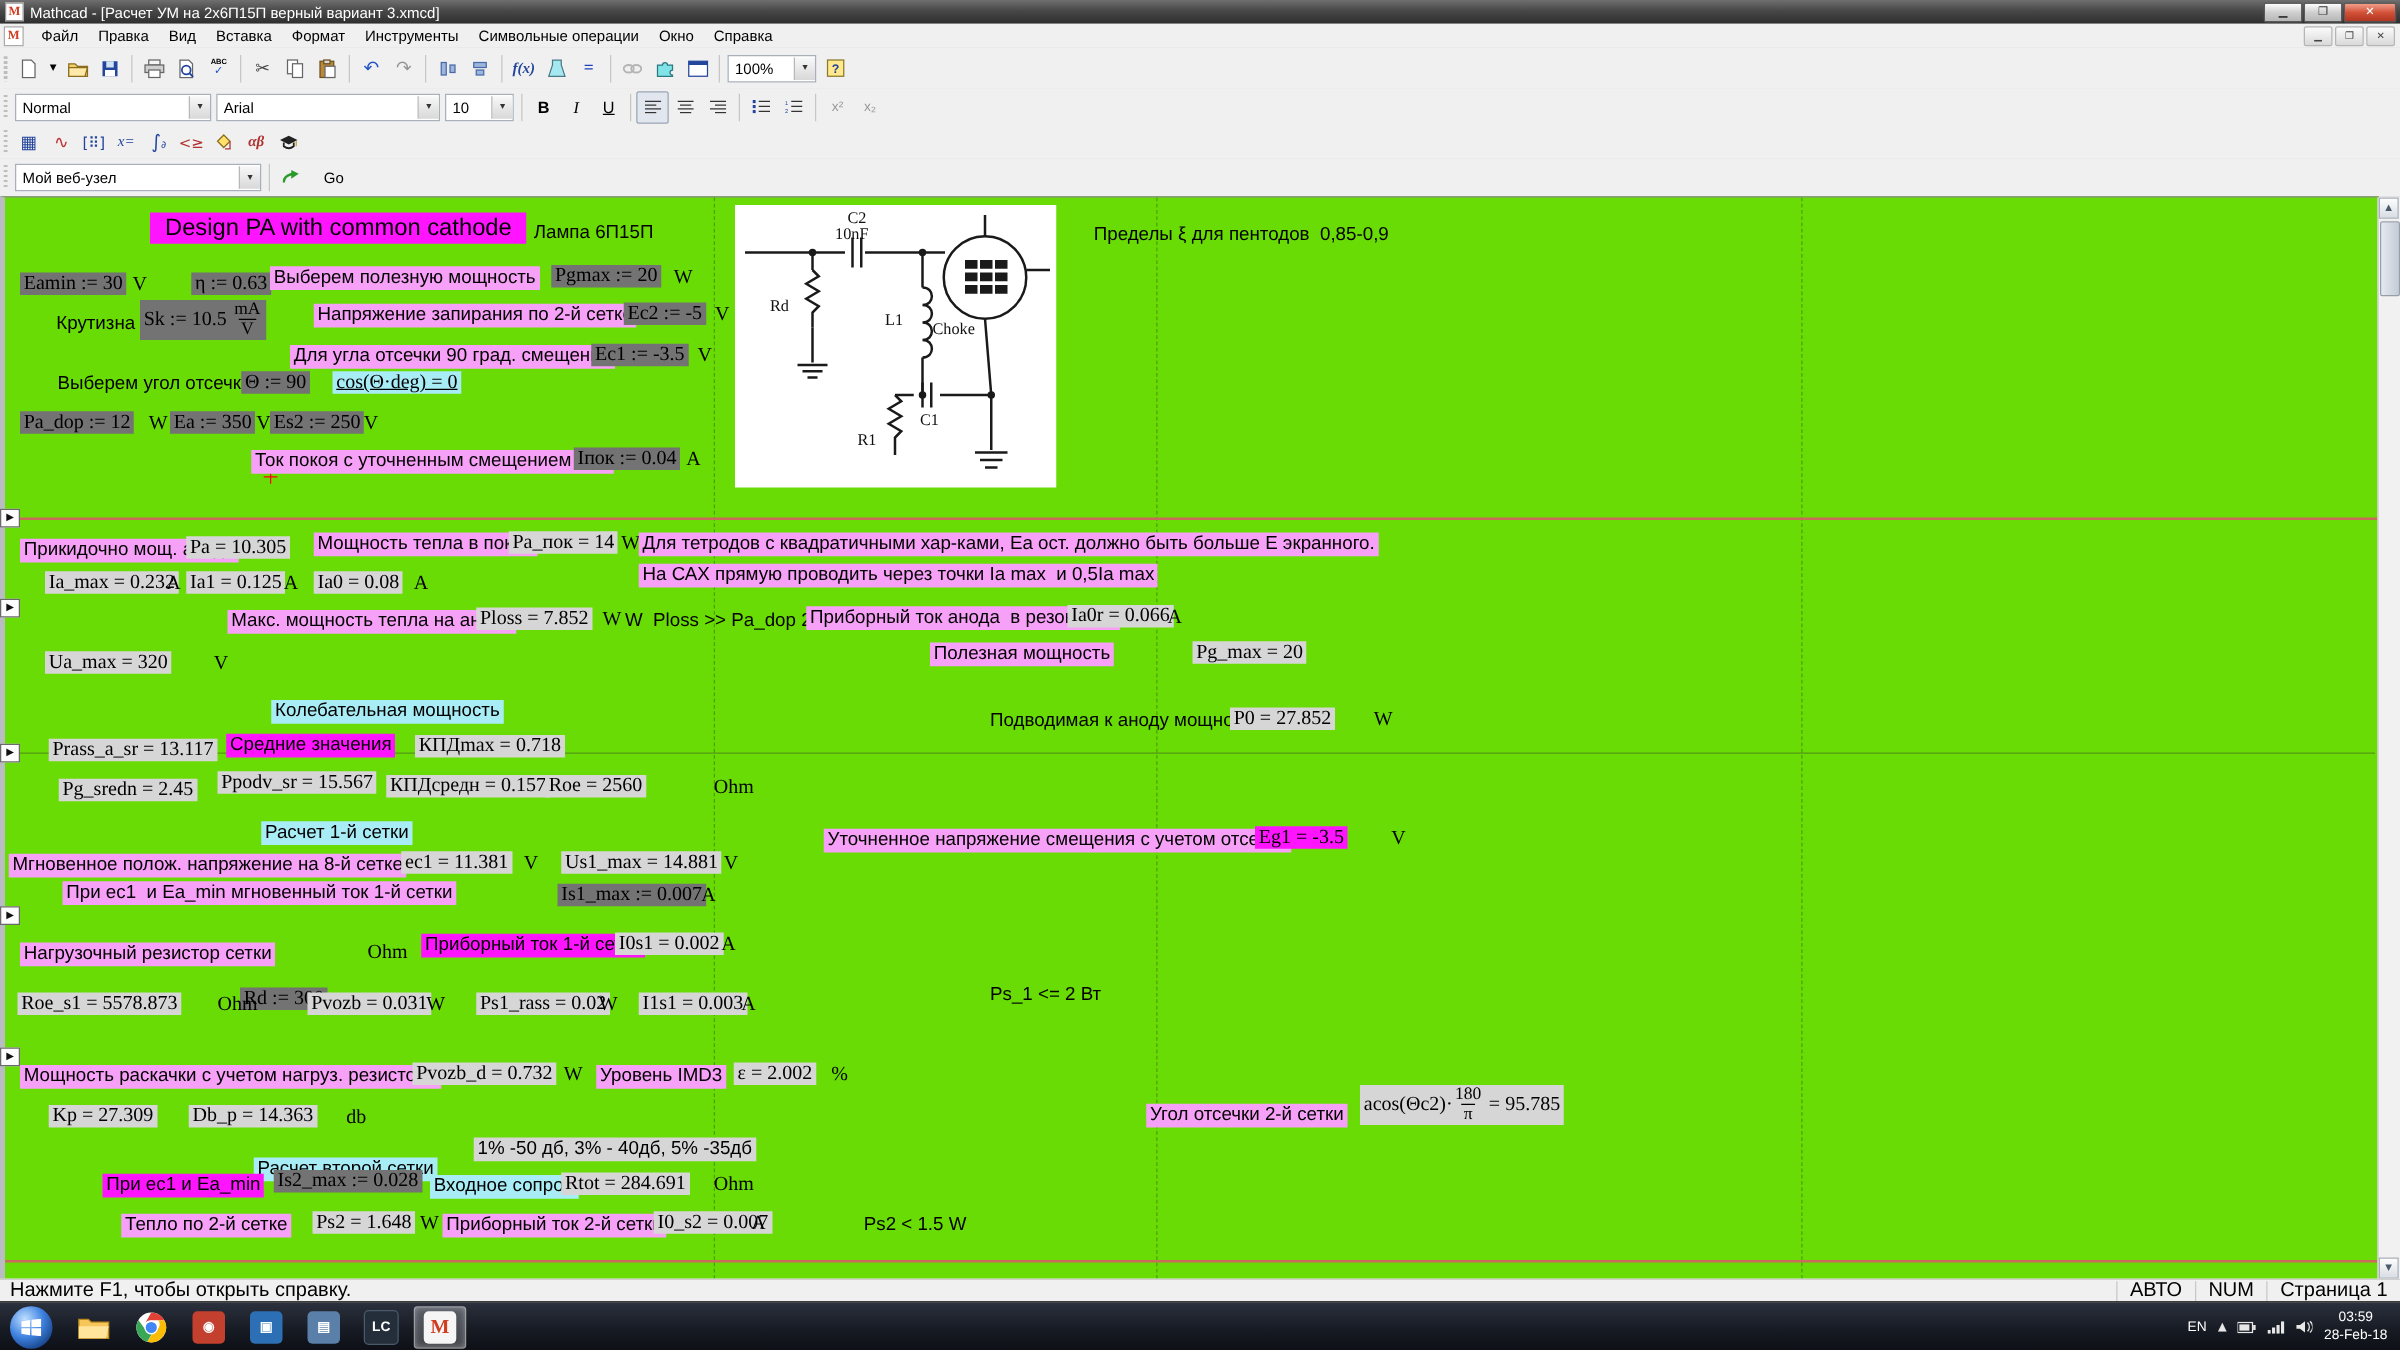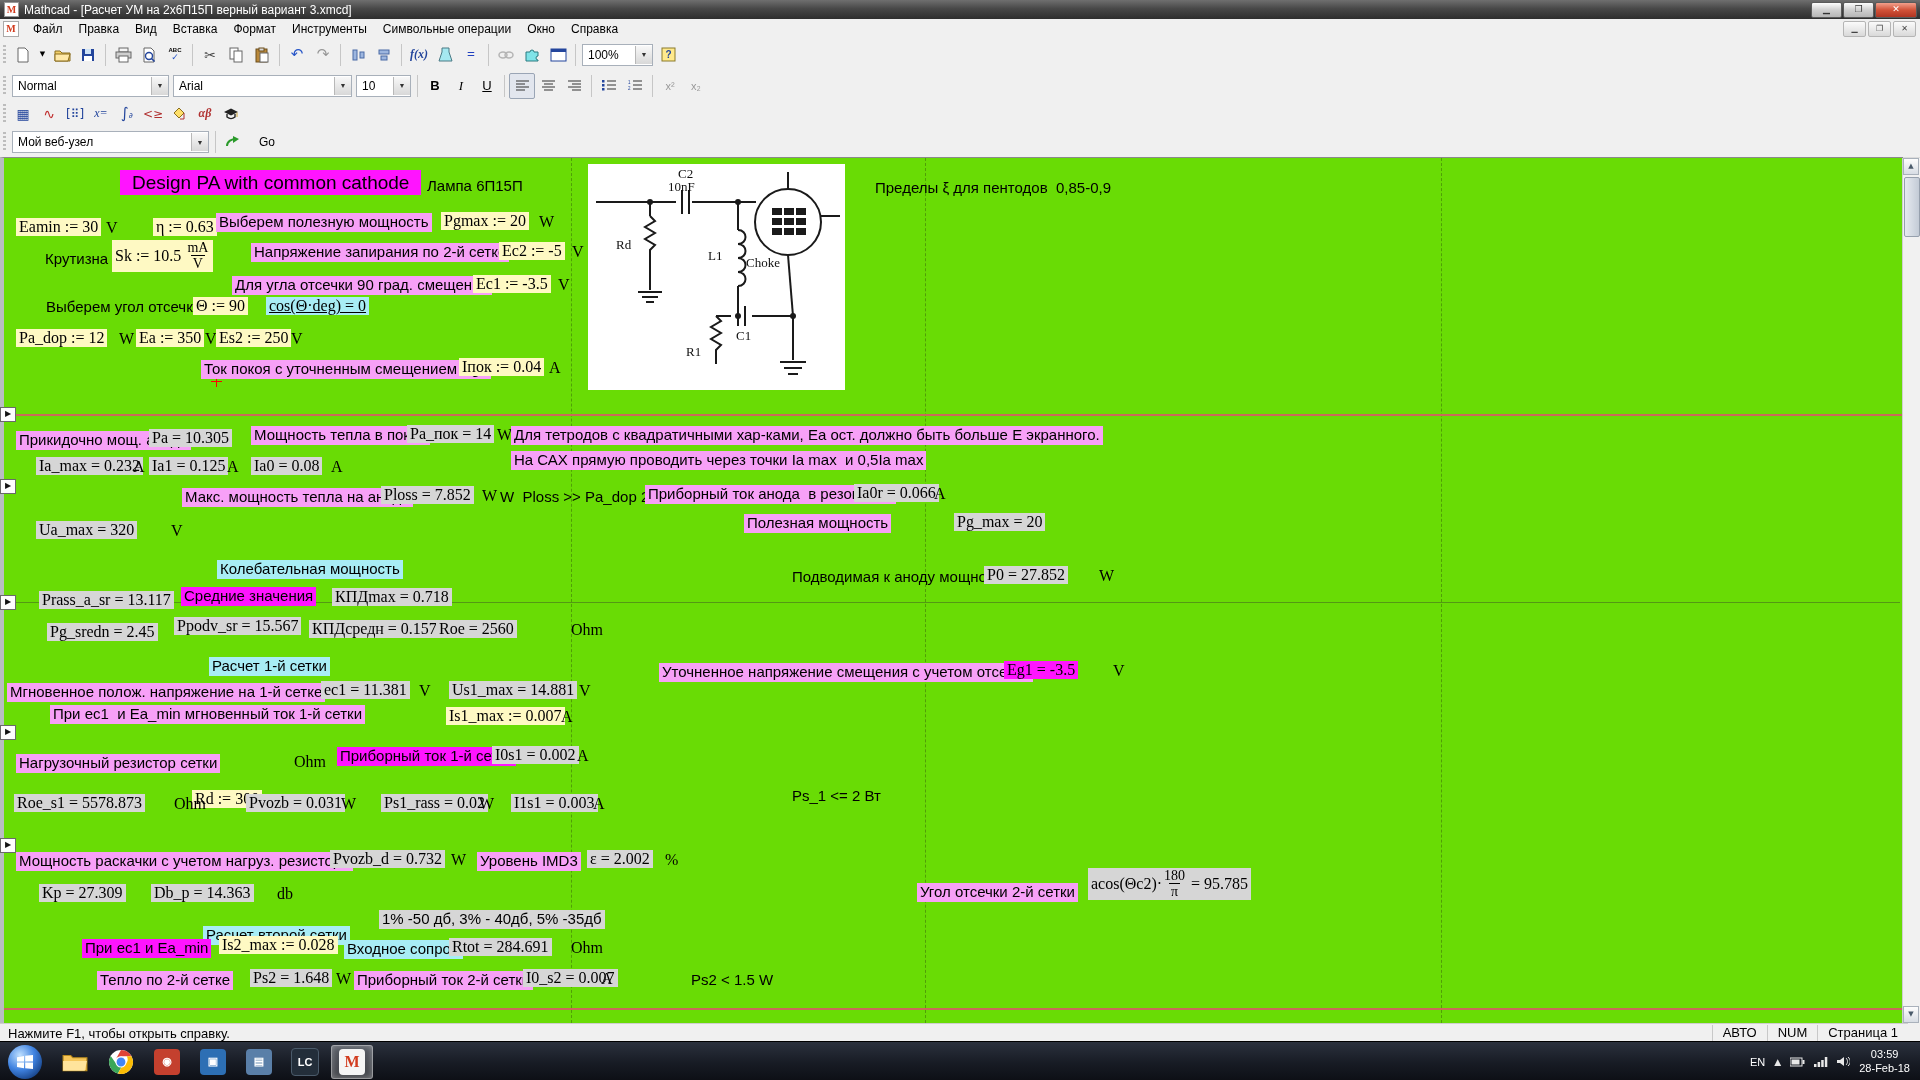--- a/index.html
+++ b/index.html
@@ -59,42 +59,42 @@
     font-family:"DejaVu Sans",sans-serif;}
   .crosshair{position:absolute;width:11px;height:11px;}
   .crosshair::before,.crosshair::after{content:"";position:absolute;background:#f00;}
   .crosshair::before{left:5px;top:0;width:1px;height:11px;}
   .crosshair::after{top:5px;left:0;height:1px;width:11px;}
   
   .rg{position:absolute;white-space:pre;line-height:1.12;}
   .t{font-family:"Liberation Sans",sans-serif;font-size:15px;padding:1px 3px;}
   .m{font-family:"Liberation Serif",serif;font-size:16px;padding:0 3px;}
   .title{font-size:19px;padding:2px 12px;background:#FF14FF;}
-  .bg-y{background:#fef9c3;}
+  .bg-y{background:#737373;}
   .bg-g{background:#D6D6D6;}
   .bg-p{background:#F7A0F7;}
   .bg-mg{background:#FF14FF;}
   .bg-c{background:#A8EDF5;}
   .rg.fr{display:flex;align-items:center;}
   .frac{display:inline-flex;flex-direction:column;align-items:center;font-size:14px;line-height:1.1;margin:0 2px;}
   .frac .de{border-top:1px solid #000;padding:0 2px;}
   
   #circuit{position:absolute;left:588px;top:164px;width:257px;height:226px;background:#fff;}
   #circuit svg text{font-family:"Liberation Serif",serif;font-size:13px;fill:#111;}
   
   .vscroll{position:absolute;top:158px;right:0;width:17px;height:865px;background:#f1f1f1;
     border-left:1px solid #cfcfcf;}
   .sbtn{position:absolute;left:0;width:16px;height:17px;background:linear-gradient(#fdfdfd,#d8dde4);
     border:1px solid #a9b1bb;box-sizing:border-box;text-align:center;font-size:7px;line-height:15px;color:#4a5a6a;
     font-family:"DejaVu Sans",sans-serif;}
   .sthumb{position:absolute;left:1px;top:19px;width:14px;height:58px;background:linear-gradient(90deg,#e6eaf0,#c3cbd6);
     border:1px solid #96a0ad;border-radius:2px;}
   
-  #statusbar{position:absolute;top:1023px;left:0;right:12px;height:18px;background:#f0f0f0;
-    border-top:1px solid #cfcfcf;font-size:13px;display:flex;align-items:center;}
+  #statusbar{position:absolute;top:1023px;left:0;right:0;height:18px;background:#f0f0f0;
+    border-top:1px solid #cfcfcf;font-size:16px;display:flex;align-items:center;}
   #statusbar .hint{padding-left:8px;}
   #statusbar .cells{margin-left:auto;display:flex;}
   .scell{border-left:1px solid #c8c8c8;padding:0 10px;height:16px;line-height:16px;}
   
   #taskbar{position:absolute;top:1041px;left:0;right:0;height:39px;
     background:linear-gradient(#2b313d,#171b24 55%,#0d0f15);border-top:1px solid #000;
     display:flex;align-items:center;color:#fff;}
   .orb{width:34px;height:34px;border-radius:50%;margin:0 10px 0 8px;
     background:radial-gradient(circle at 35% 30%,#bfe0ff,#3f82e0 45%,#123a7a 85%);
     display:flex;align-items:center;justify-content:center;}
@@ -544,21 +544,21 @@
       <div class="rg m bg-g" style="left: 332px; top: 588px;">КПДmax = 0.718</div>
       <div class="rg m bg-g" style="left: 47px; top: 623px;">Pg_sredn = 2.45</div>
       <div class="rg m bg-g" style="left: 174px; top: 617px;">Ppodv_sr = 15.567</div>
       <div class="rg m bg-g" style="left: 309px; top: 620px;">КПДсредн = 0.157</div>
       <div class="rg m bg-g" style="left: 436px; top: 620px;">Roe = 2560</div>
       <div class="rg m" style="left: 568px; top: 621px;">Ohm</div>
       <div class="rg t bg-c" style="left: 209px; top: 657px;">Расчет 1-й сетки</div>
       <div class="rg t bg-p" style="left: 659px; top: 663px;">Уточненное напряжение смещения с учетом отсечки</div>
       <div class="rg m bg-mg" style="left: 1004px; top: 661px;">Eg1 = -3.5</div>
       <div class="rg m" style="left: 1110px; top: 662px;">V</div>
-      <div class="rg t bg-p" style="left: 7px; top: 683px;">Мгновенное полож. напряжение на 1-й сетке</div>
+      <div class="rg t bg-p" style="left: 7px; top: 683px;">Мгновенное полож. напряжение на 8-й сетке</div>
       <div class="rg m bg-g" style="left: 321px; top: 681px;">ec1 = 11.381</div>
       <div class="rg m" style="left: 416px; top: 682px;">V</div>
       <div class="rg m bg-g" style="left: 449px; top: 681px;">Us1_max = 14.881</div>
       <div class="rg m" style="left: 576px; top: 682px;">V</div>
       <div class="rg m bg-y" style="left: 446px; top: 707px;">Is1_max := 0.007</div>
       <div class="rg m" style="left: 558px; top: 708px;">A</div>
       <div class="rg t bg-p" style="left: 50px; top: 705px;">При ec1  и Ea_min мгновенный ток 1-й сетки</div>
       <div class="rg t bg-p" style="left: 16px; top: 754px;">Нагрузочный резистор сетки</div>
       <div class="rg m bg-y" style="left: 192px; top: 790px;">Rd := 300</div>
       <div class="rg m" style="left: 291px; top: 753px;">Ohm</div>

